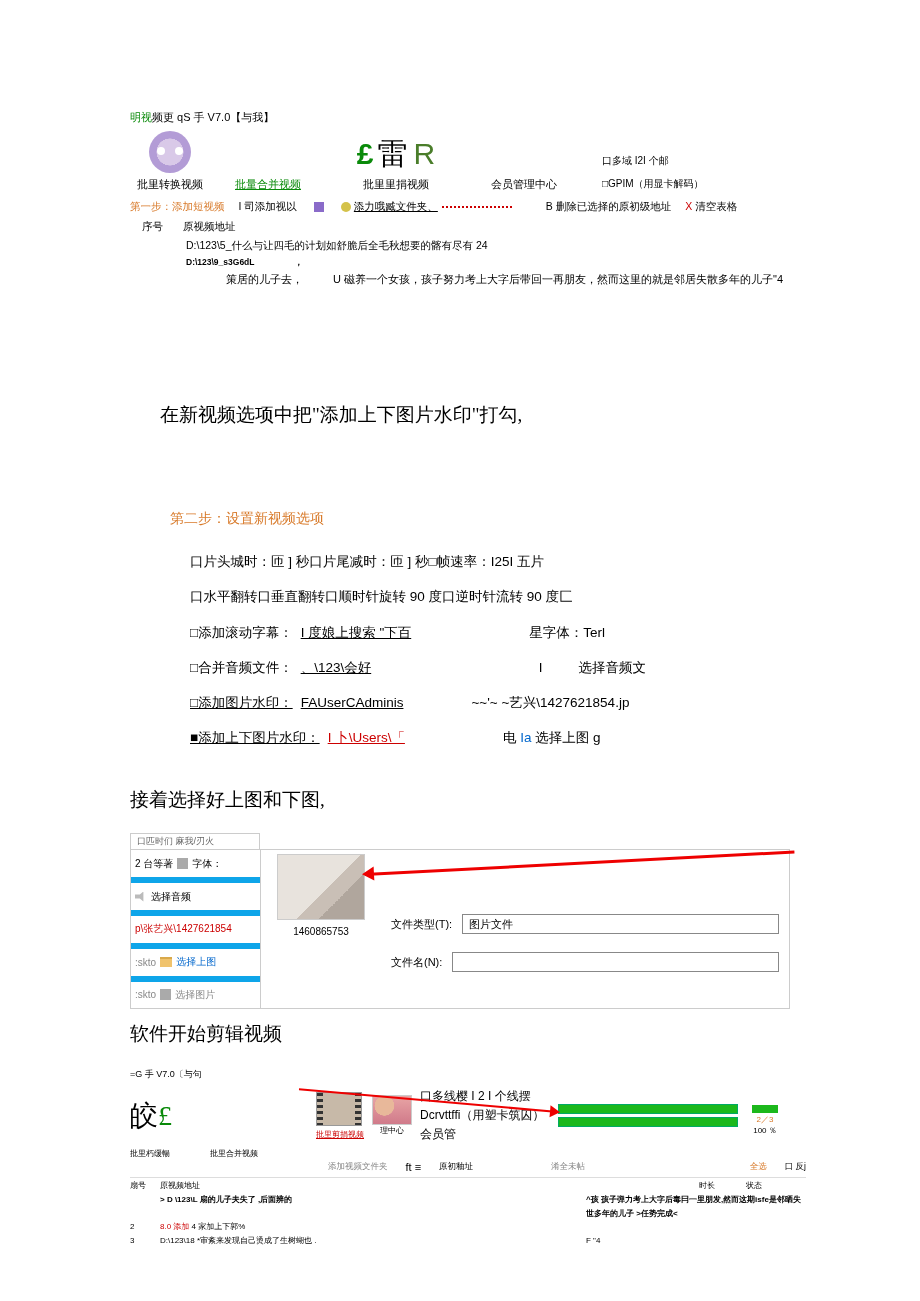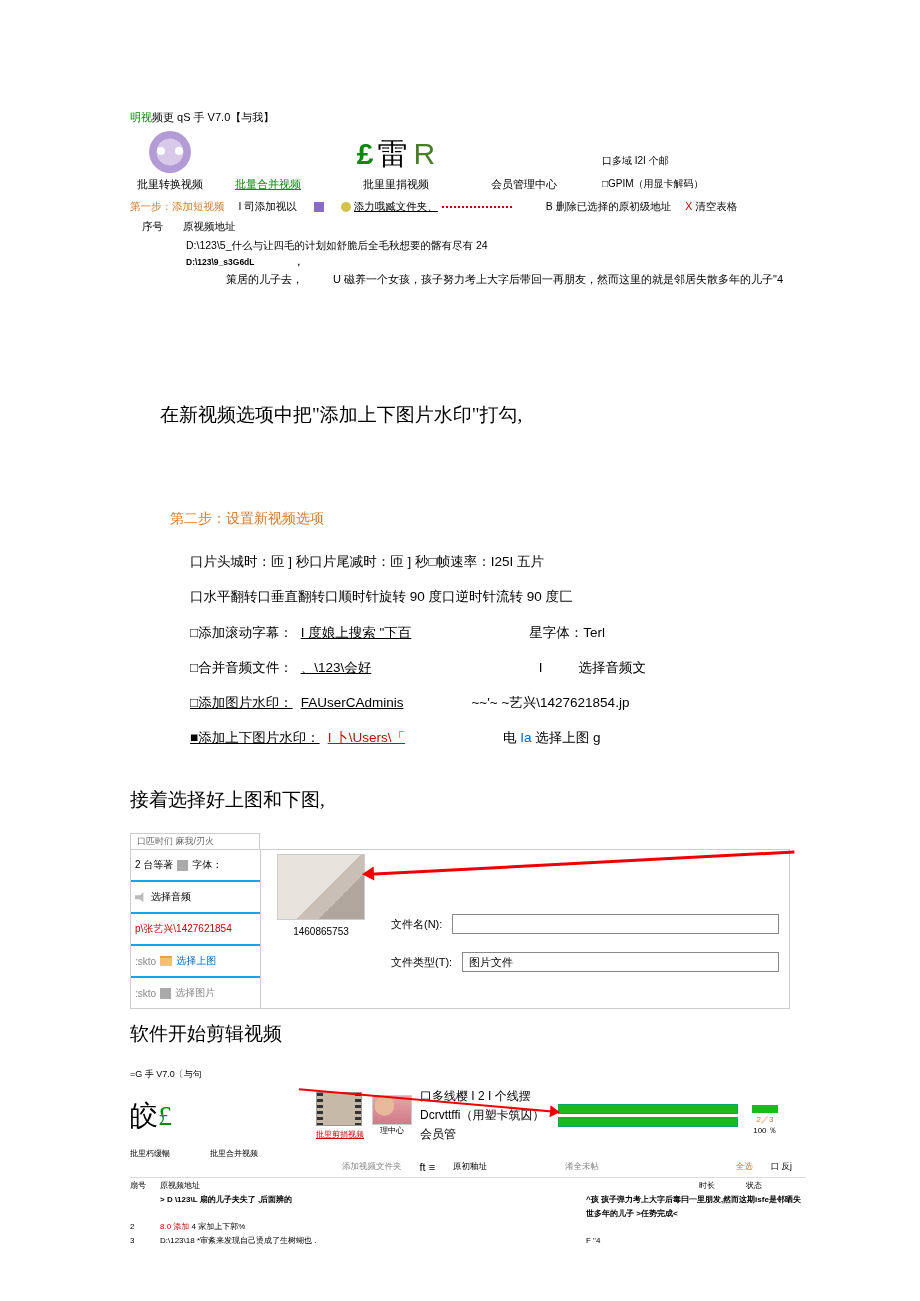--- a/index.html
+++ b/index.html
@@ -59,21 +59,21 @@
 
   .step2 { font-size: 14px; margin-left: 40px; margin-top:80px;}
   .opts { margin: 16px 0 0 60px; font-size: 13.5px; line-height: 2.6; }
   .opts .row { display:flex; gap:8px; align-items:baseline; }
 
   
   .shot2 { margin: 6px 0 0 0; width: 660px; position:relative;}
   .shot2 .top-strip { border:1px solid #ccc; height:16px; padding:1px 6px; font-size:9px; color:#666; border-bottom:none; width:130px;}
   .shot2-grid { display:flex; border:1px solid #ccc; height:160px;}
   .shot2-left { width:130px; border-right:1px solid #ccc; display:flex; flex-direction:column; font-size:10px;}
-  .shot2-left .cell { border-bottom:2px solid #0ea5e9; padding:2px 4px; display:flex; align-items:center; gap:4px; flex:1; overflow:hidden; white-space:nowrap;}
+  .shot2-left .cell { border-bottom:6px solid #0ea5e9; padding:2px 4px; display:flex; align-items:center; gap:4px; flex:1; overflow:hidden; white-space:nowrap;}
   .shot2-left .cell:last-child{border-bottom:none;}
   .snd-icon { width:12px; height:10px; background:#bbb; clip-path: polygon(0 30%,40% 30%,70% 0,70% 100%,40% 70%,0 70%); display:inline-block;}
   .folder-icon { width:12px; height:10px; background:#f0c36d; display:inline-block; border-top:2px solid #d9a94b;}
   .gray-sq { width:11px; height:11px; background:#aaa; display:inline-block;}
   .shot2-mid { width:120px; padding:4px 6px; text-align:center; font-size:10px;}
   .thumb { width:88px; height:66px; background: linear-gradient(135deg,#e8e3dd 55%,#c9bfb6 55%,#c9bfb6 70%,#b0a69d 70%); border:1px solid #ccc; margin:0 auto 6px;}
   .shot2-right { flex:1; padding:6px 10px; position:relative;}
   .shot2-right .frow { display:flex; align-items:center; gap:10px; margin:10px 0 18px; font-size:11px;}
   .shot2-right .field { border:1px solid #888; height:20px; flex:1; padding:2px 6px;}
   .arrow2 { position:absolute; left:235px; top:40px; width:430px; height:3px; background:#e00; transform:rotate(-3deg); transform-origin:left center;}
@@ -88,21 +88,21 @@
   .film-thumb::before,.film-thumb::after{content:"";position:absolute;top:0;bottom:0;width:6px;background:repeating-linear-gradient(#333 0 3px,transparent 3px 6px);}
   .film-thumb::before{left:0;} .film-thumb::after{right:0;}
   .lady-thumb{width:40px;height:30px;background:radial-gradient(circle at 30% 35%,#e8b89a 30%,transparent 31%),linear-gradient(#e8a5a5,#d07a8a);border:1px solid #ccc;}
   .bars-box { width:180px; position:relative;}
   .pbar { height:10px; background:#1cb81c; margin:3px 0; border:1px solid #0a6;}
   .arrow3 { position:absolute; top:10px; left:-260px; width:260px; height:2px; background:#e00; transform:rotate(5deg); transform-origin:right center;}
   .arrow3::after{content:"";position:absolute;right:-8px;top:-5px;border:6px solid transparent;border-left:10px solid #e00;}
   .pct-box { width:38px; height:30px; font-size:8px; text-align:center; padding:2px 0; }
   .pct-box .b1{background:#1cb81c;height:8px;width:26px;margin:2px auto 1px;}
   .shot3-labels { display:flex; gap:40px; font-size:8px; margin:4px 0 2px 0;}
-  .shot3-line2 { display:flex; align-items:center; gap:18px; font-size:8.5px; margin:2px 14px;}
+  .shot3-line2 { display:flex; align-items:center; gap:18px; font-size:8.5px; margin:2px 0;}
   .ft-eq { font-size:11px; font-family:Arial;}
   .shot3-tblhead{ display:flex; font-size:8px; border-top:1px solid #ddd; padding:2px 0; margin-top:4px;}
   .shot3-tblhead span:nth-child(1){width:30px;}
   .shot3-tblhead span:nth-child(2){flex:1;}
   .shot3-tblhead span:nth-child(3){width:47px;}
   .shot3-tblhead span:nth-child(4){width:60px;}
   .shot3-rows { font-size:8px; line-height:1.7;}
   .shot3-rows .r { display:flex;}
   .shot3-rows .r span:nth-child(1){width:30px;}
   .shot3-rows .r span:nth-child(2){flex:1;}
@@ -214,26 +214,26 @@
             <span class="gray">选择图片</span>
           </div>
       </div>
       <div class="shot2-mid">
         <div class="thumb"></div>
         <div>1460865753</div>
       </div>
       <div class="shot2-right">
         <div style="height:48px"></div>
         <div class="frow">
+          <span>文件类型(T):</span>
+          <div class="field"><span>图片文件</span></div>
+        </div>
+        <div class="frow">
           <span>文件名(N):</span>
           <div class="field"><span></span></div>
-        </div>
-        <div class="frow">
-          <span>文件类型(T):</span>
-          <div class="field"><span>图片文件</span></div>
         </div>
       </div>
     </div>
     <div class="arrow2"></div>
   </div>
 
   <div class="body-text body-text3" style="margin-left:0">软件开始剪辑视频</div>
 
   <div class="shot3">
     <div class="shot3-title">=G 手 V7.0〔与句</div>

